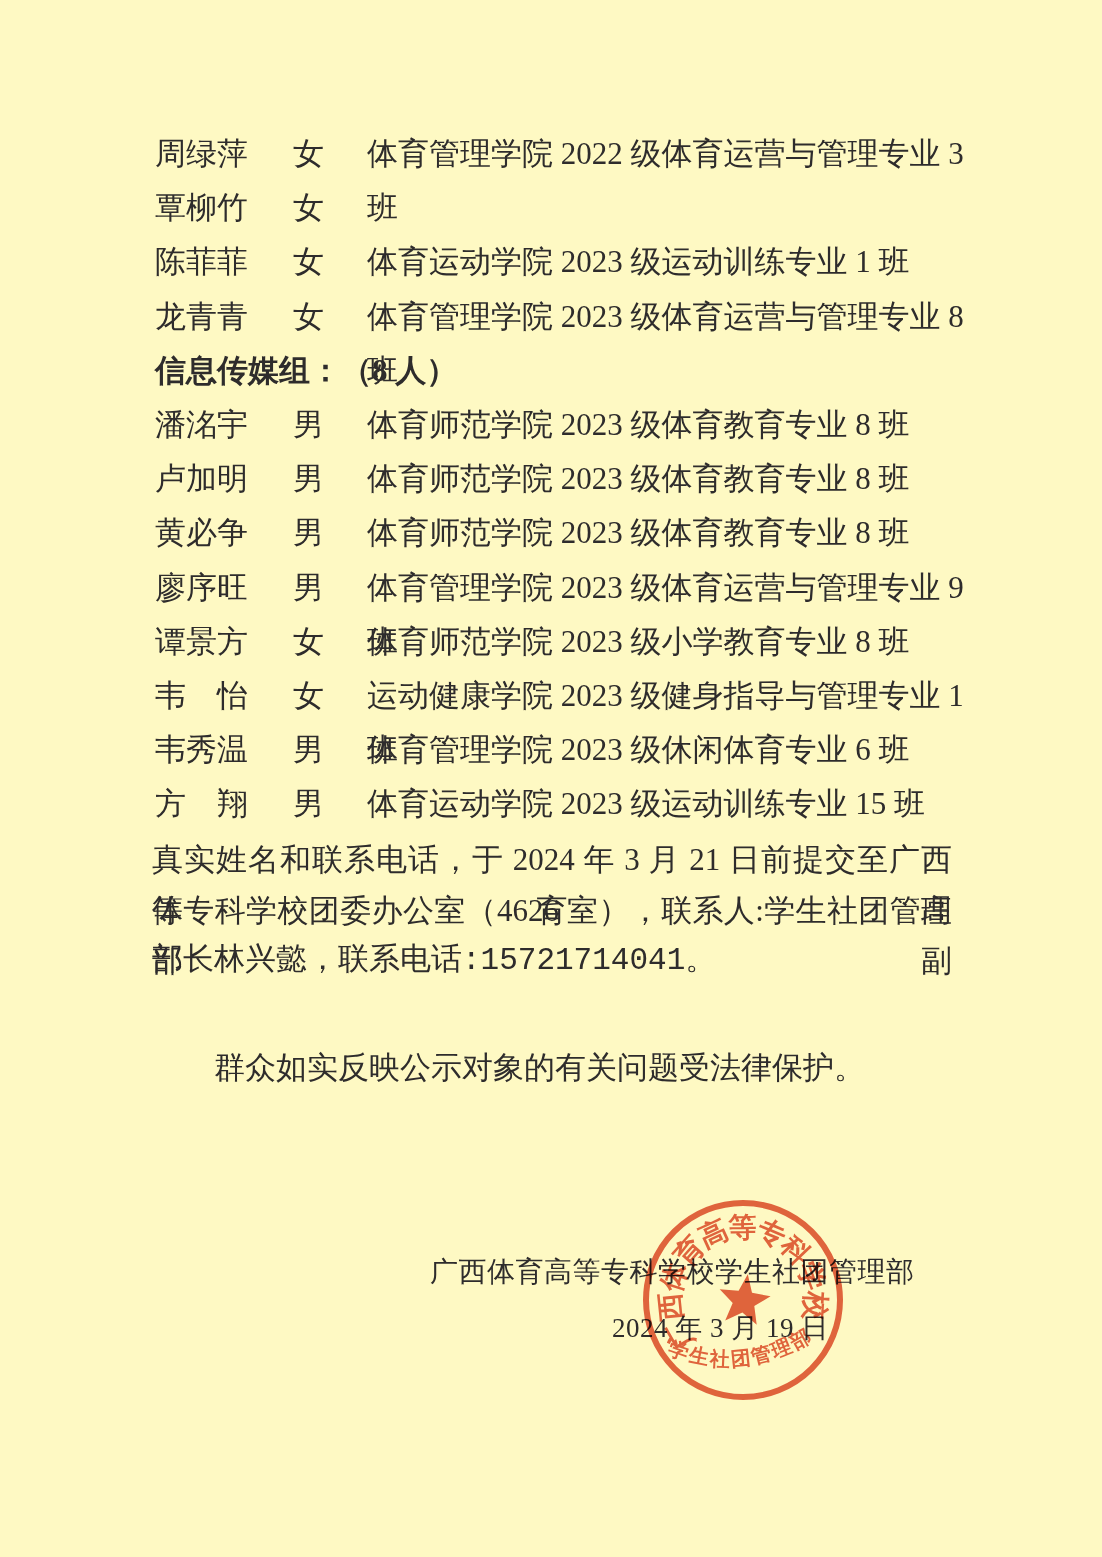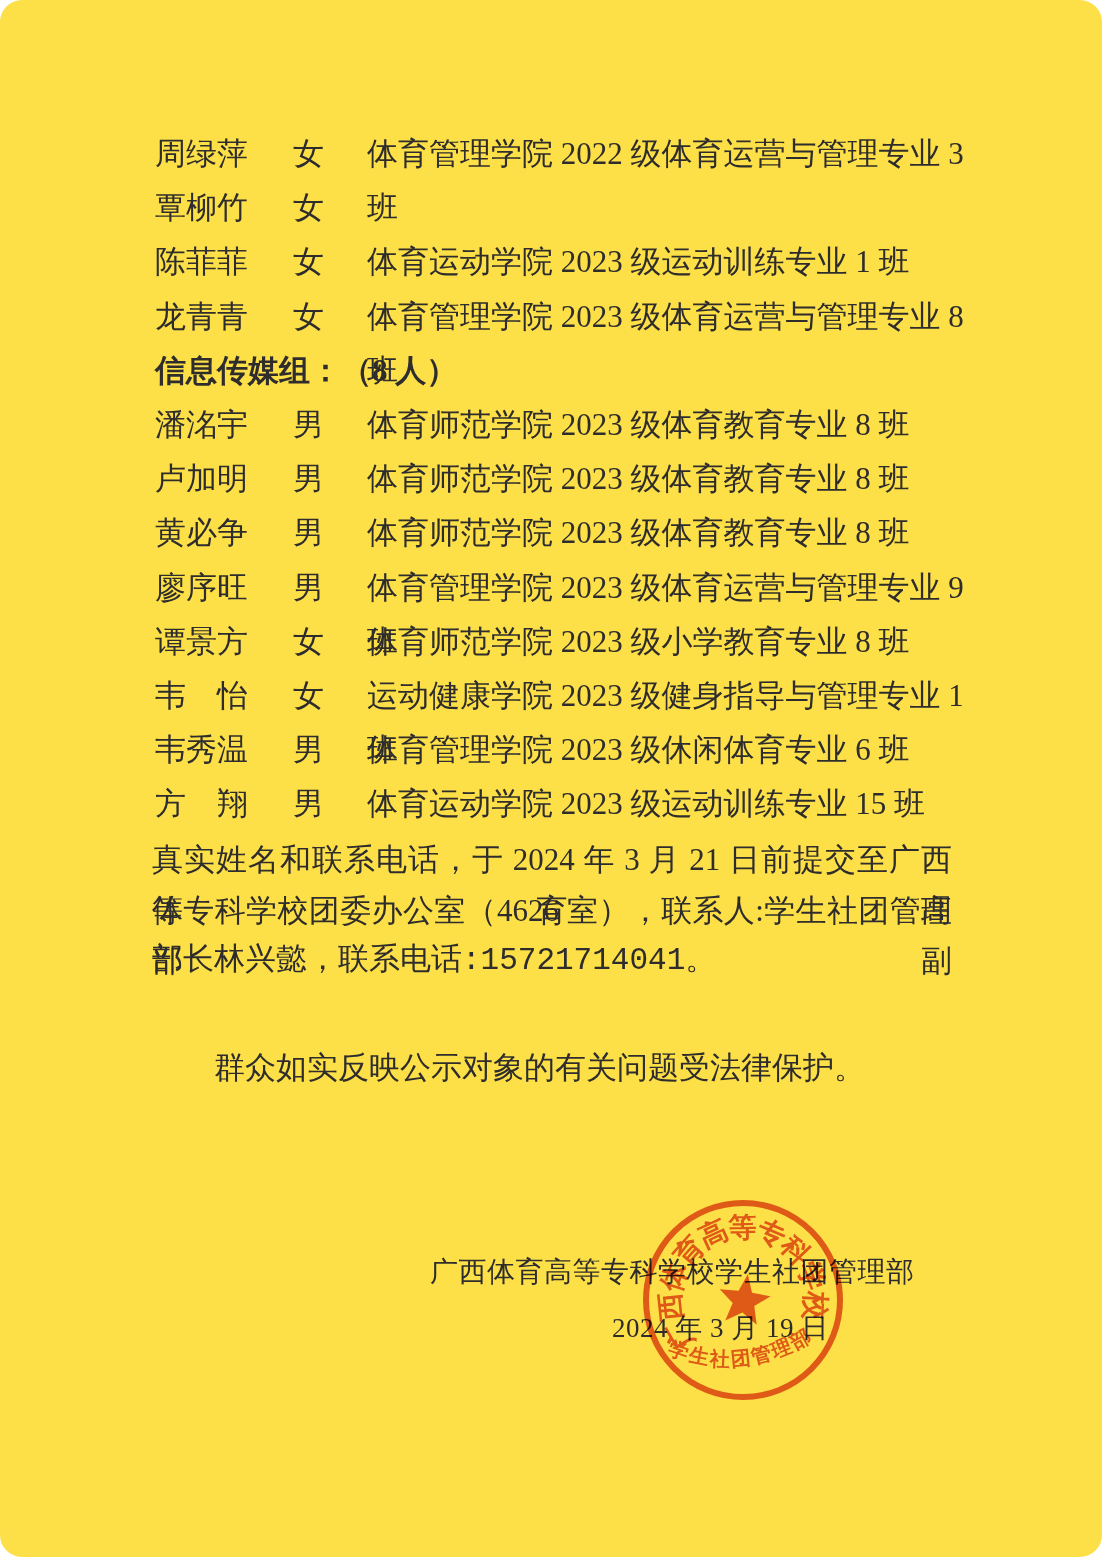--- a/index.html
+++ b/index.html
@@ -1,23 +1,22 @@
 <!DOCTYPE html>
 <html><head>
 <meta charset="utf-8">
 <style>
   html,body{margin:0;padding:0;background:#ffffff;}
   .page{
     position:relative;
     width:1102px;height:1557px;
-    background:#fde047;
+    background:#fef9c3;
     font-family:"Liberation Serif","DejaVu Serif",serif;
     color:#2e2c2c;
     overflow:hidden;
-    border-radius:22px;
   }
   
   .roster{
     position:absolute;left:155px;top:127px;width:810px;
     font-size:31px;line-height:54.2px;
   }
   .roster-row{display:grid;grid-template-columns:138px 74px 1fr;height:54.2px;}
   .cell-name{white-space:pre;}
   .group-header{font-weight:bold;height:54.2px;font-family:Liberation Serif, serif;}
   

